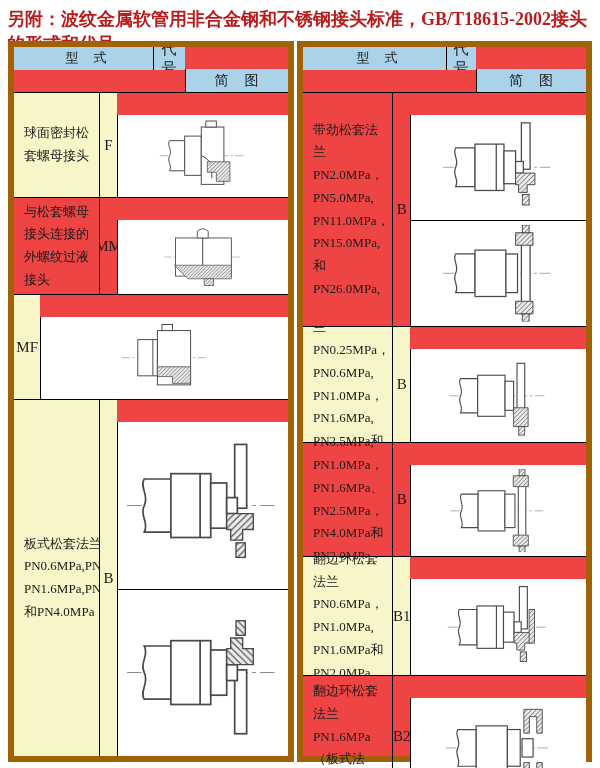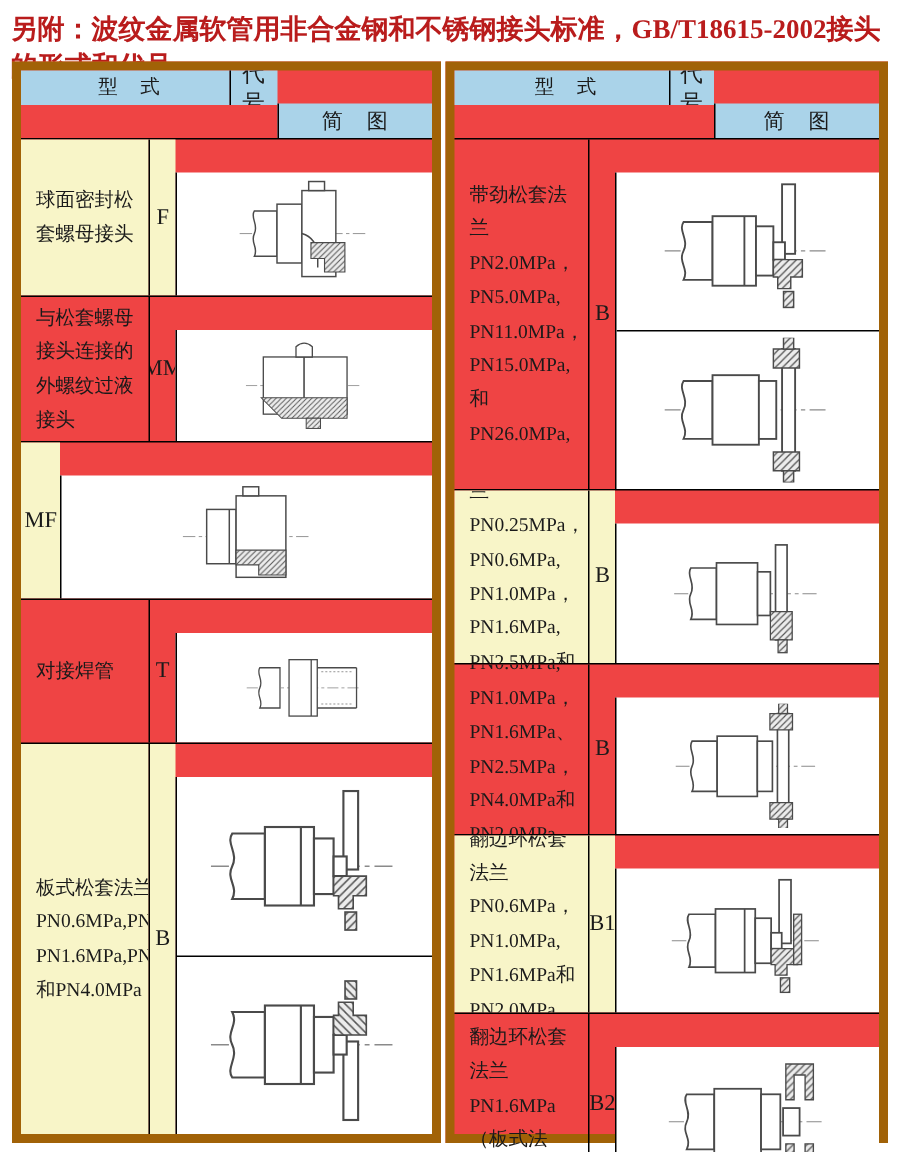--- a/index.html
+++ b/index.html
@@ -228,31 +228,20 @@
       <div class="cell code">MF</div>
       <div class="cell diagram">
           <div class="dsub">
             <svg class="diag" viewBox="0 0 120 100" preserveAspectRatio="xMidYMid meet">
               <use href="#sym-female-adapter" xlink:href="#sym-female-adapter"></use>
             </svg>
           </div>
         </div>
     </div>
 
-    <div class="row" style="height:95px">
-      <div class="cell type">对接焊管</div>
-      <div class="cell code">T</div>
-      <div class="cell diagram">
-          <div class="dsub">
-            <svg class="diag" viewBox="0 0 120 100" preserveAspectRatio="xMidYMid meet">
-              <use href="#sym-butt-weld-pipe" xlink:href="#sym-butt-weld-pipe"></use>
-            </svg>
-          </div>
-        </div>
-    </div>
 
     <div class="row grow hl">
       <div class="cell type">板式松套法兰
 PN0.6MPa,PN1.0MPa,
 PN1.6MPa,PN2.5MPa,
 和PN4.0MPa</div>
       <div class="cell code">B</div>
       <div class="cell diagram">
           <div class="dsub">
             <svg class="diag" viewBox="0 0 120 100" preserveAspectRatio="xMidYMid meet">

